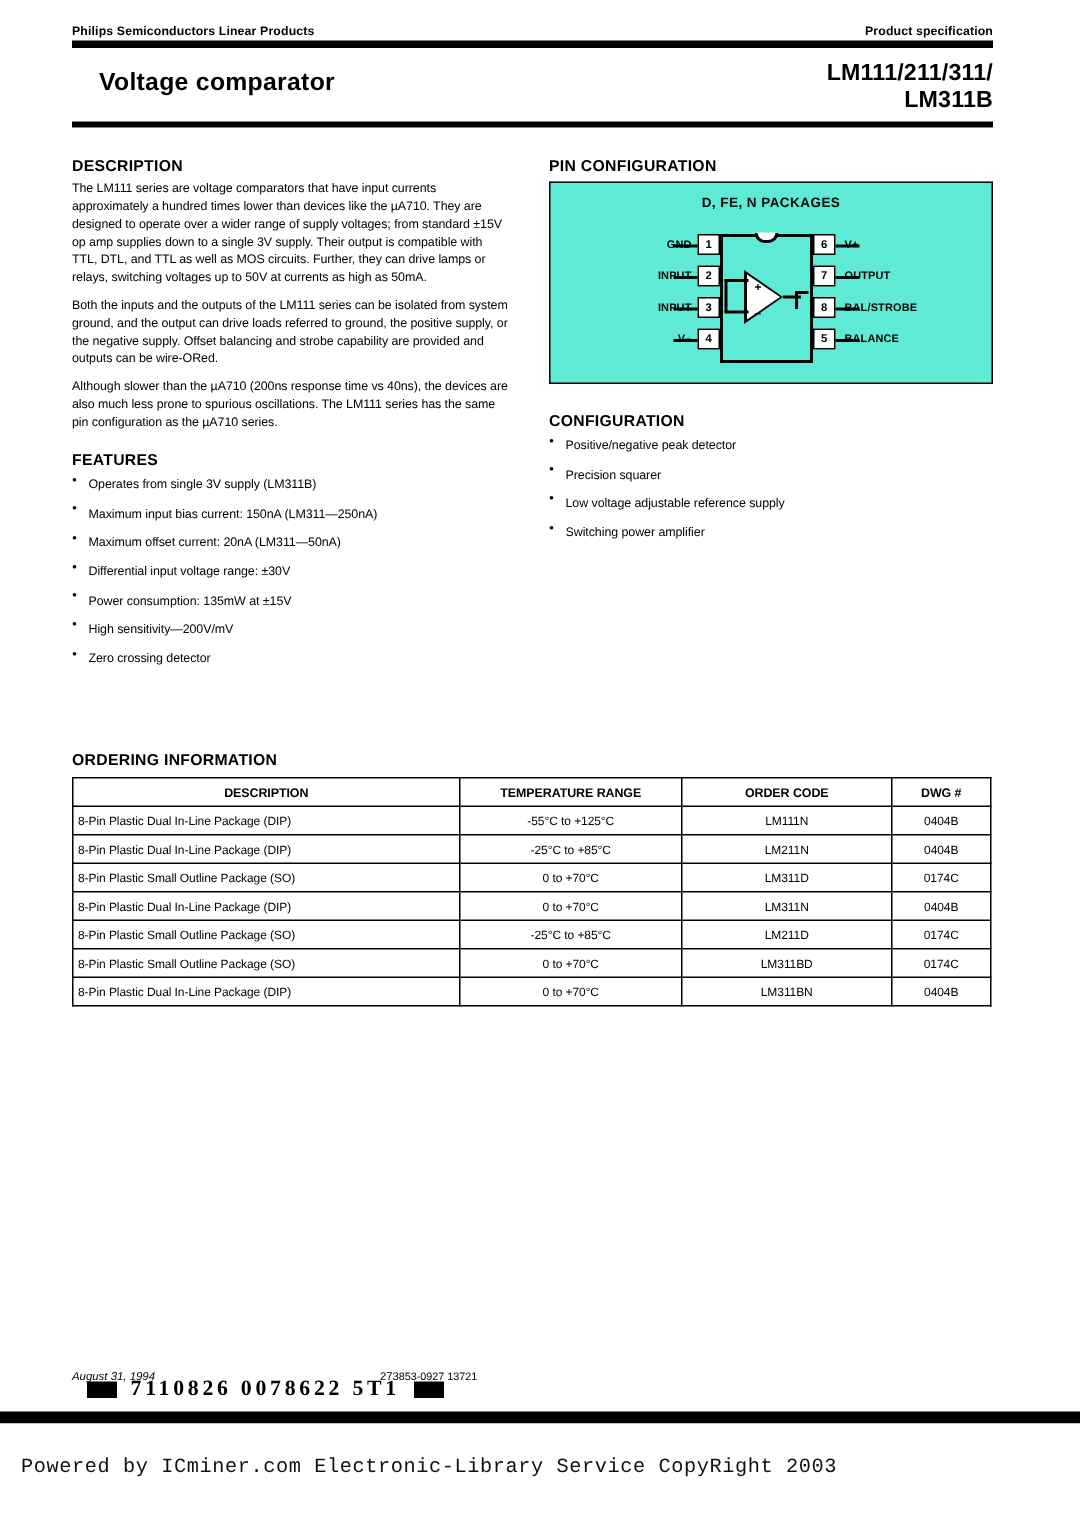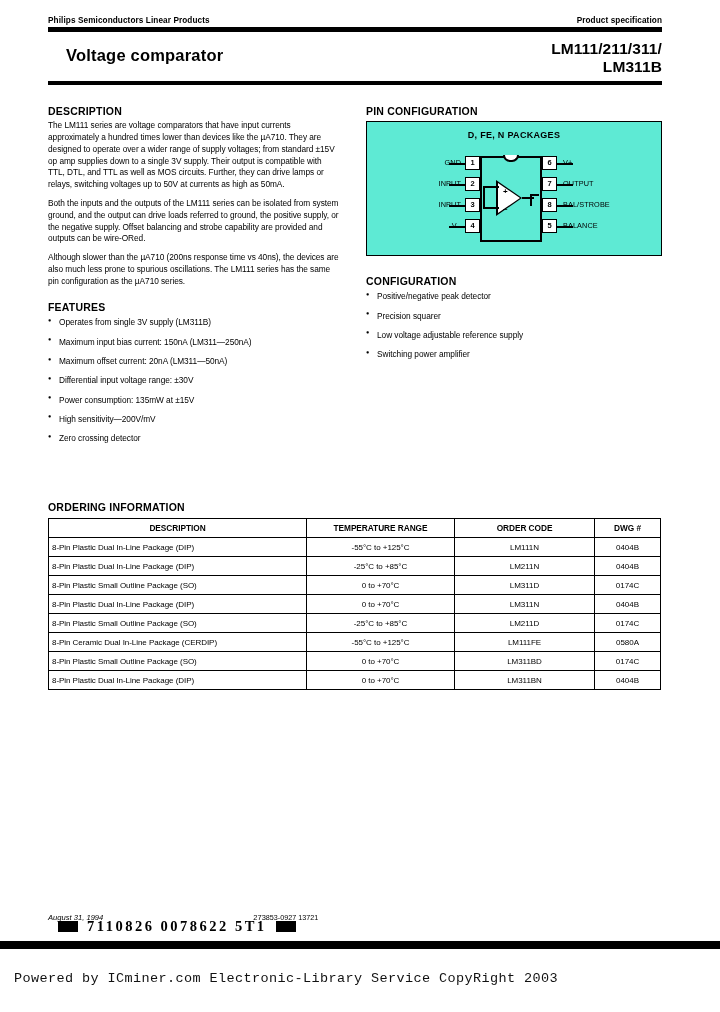--- a/index.html
+++ b/index.html
@@ -79,21 +79,21 @@
     border-radius:0 0 9px 9px;background:#fff;box-sizing:border-box;
   }
   .pin{
     position:absolute;width:15px;height:14px;border:1.8px solid #000;
     box-sizing:border-box;background:#fff;
     font-size:7.5px;font-weight:bold;text-align:center;line-height:11px;
   }
   .pin.left{left:98px;}
   .pin.right{left:175px;}
   .plabel{
-    position:absolute;font-size:7.3px;font-weight:normal;letter-spacing:.1px;
+    position:absolute;font-size:7.3px;font-weight:bold;letter-spacing:.1px;
     line-height:14px;height:14px;white-space:nowrap;
   }
   .plabel.l{text-align:right;right:auto;}
   .lead{position:absolute;height:2px;background:#000;}
   .tri{
     position:absolute;left:129px;top:58px;width:0;height:0;
     border-left:26px solid #000;
     border-top:18px solid transparent;
     border-bottom:18px solid transparent;
   }
@@ -293,26 +293,20 @@
             <td class="ctr">LM311N</td>
             <td class="ctr">0404B</td>
           </tr>
           <tr>
             <td class="desc">8-Pin Plastic Small Outline Package (SO)</td>
             <td class="ctr">-25°C to +85°C</td>
             <td class="ctr">LM211D</td>
             <td class="ctr">0174C</td>
           </tr>
           <tr>
-            <td class="desc">8-Pin Ceramic Dual In-Line Package (CERDIP)</td>
-            <td class="ctr">-55°C to +125°C</td>
-            <td class="ctr">LM111FE</td>
-            <td class="ctr">0580A</td>
-          </tr>
-          <tr>
             <td class="desc">8-Pin Plastic Small Outline Package (SO)</td>
             <td class="ctr">0 to +70°C</td>
             <td class="ctr">LM311BD</td>
             <td class="ctr">0174C</td>
           </tr>
           <tr>
             <td class="desc">8-Pin Plastic Dual In-Line Package (DIP)</td>
             <td class="ctr">0 to +70°C</td>
             <td class="ctr">LM311BN</td>
             <td class="ctr">0404B</td>

